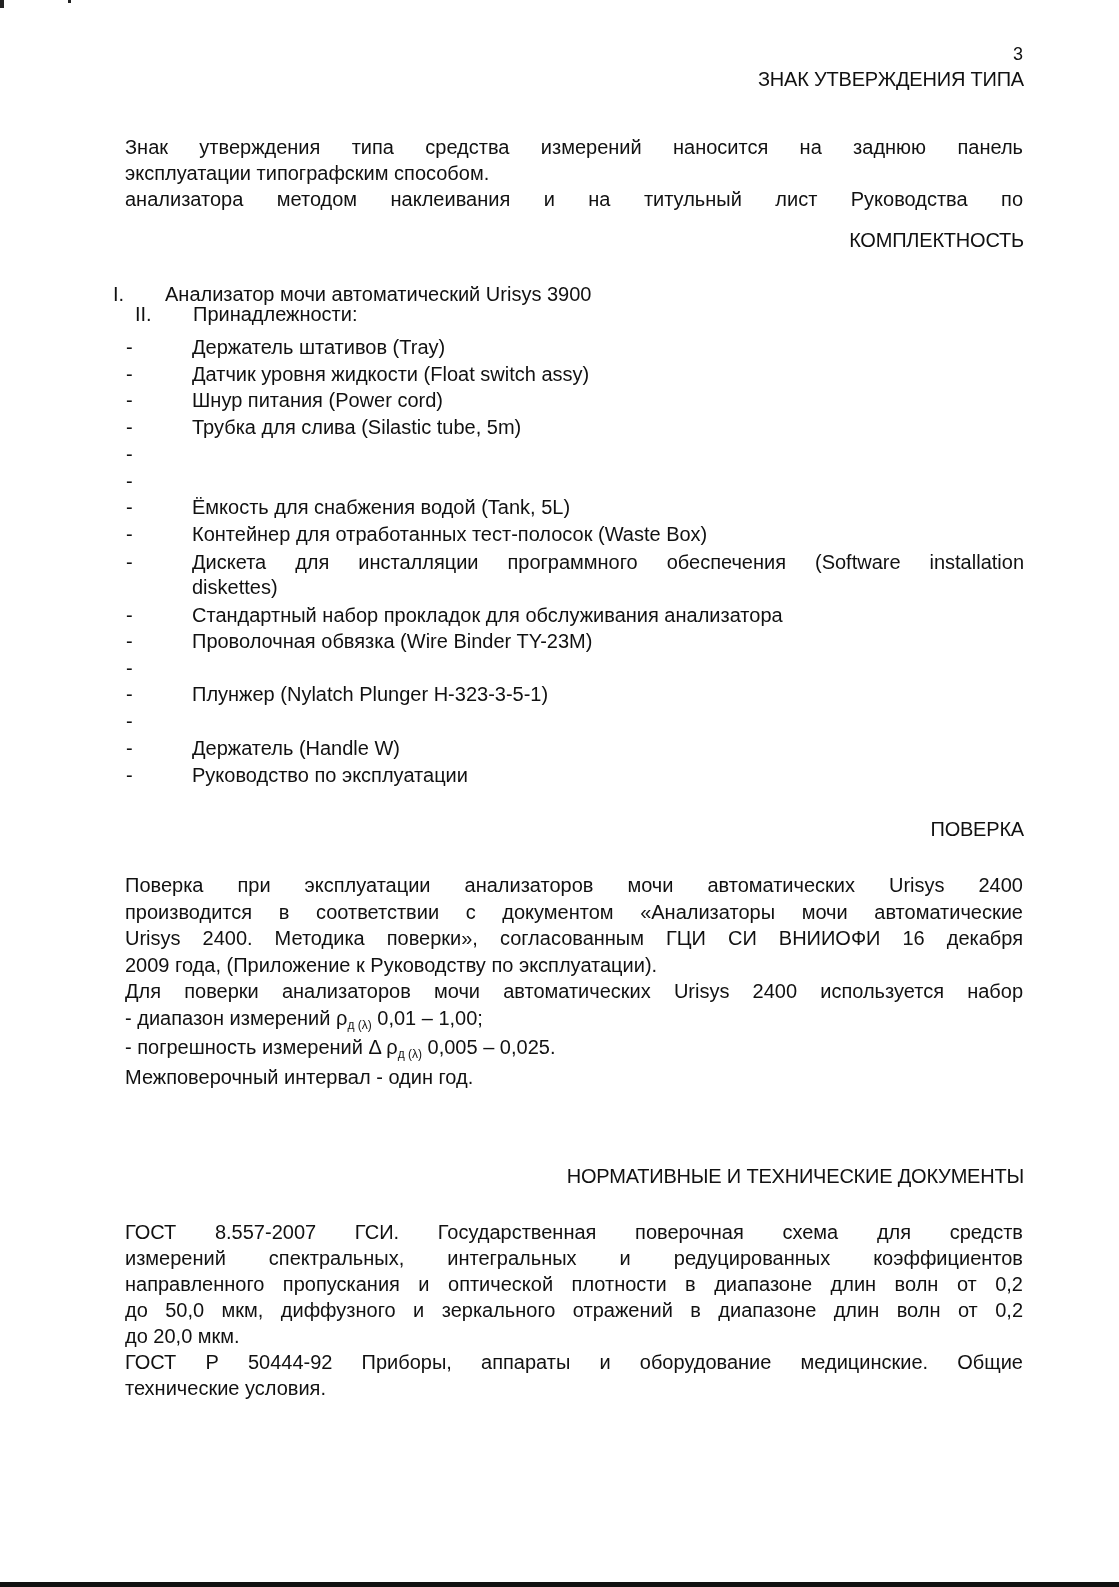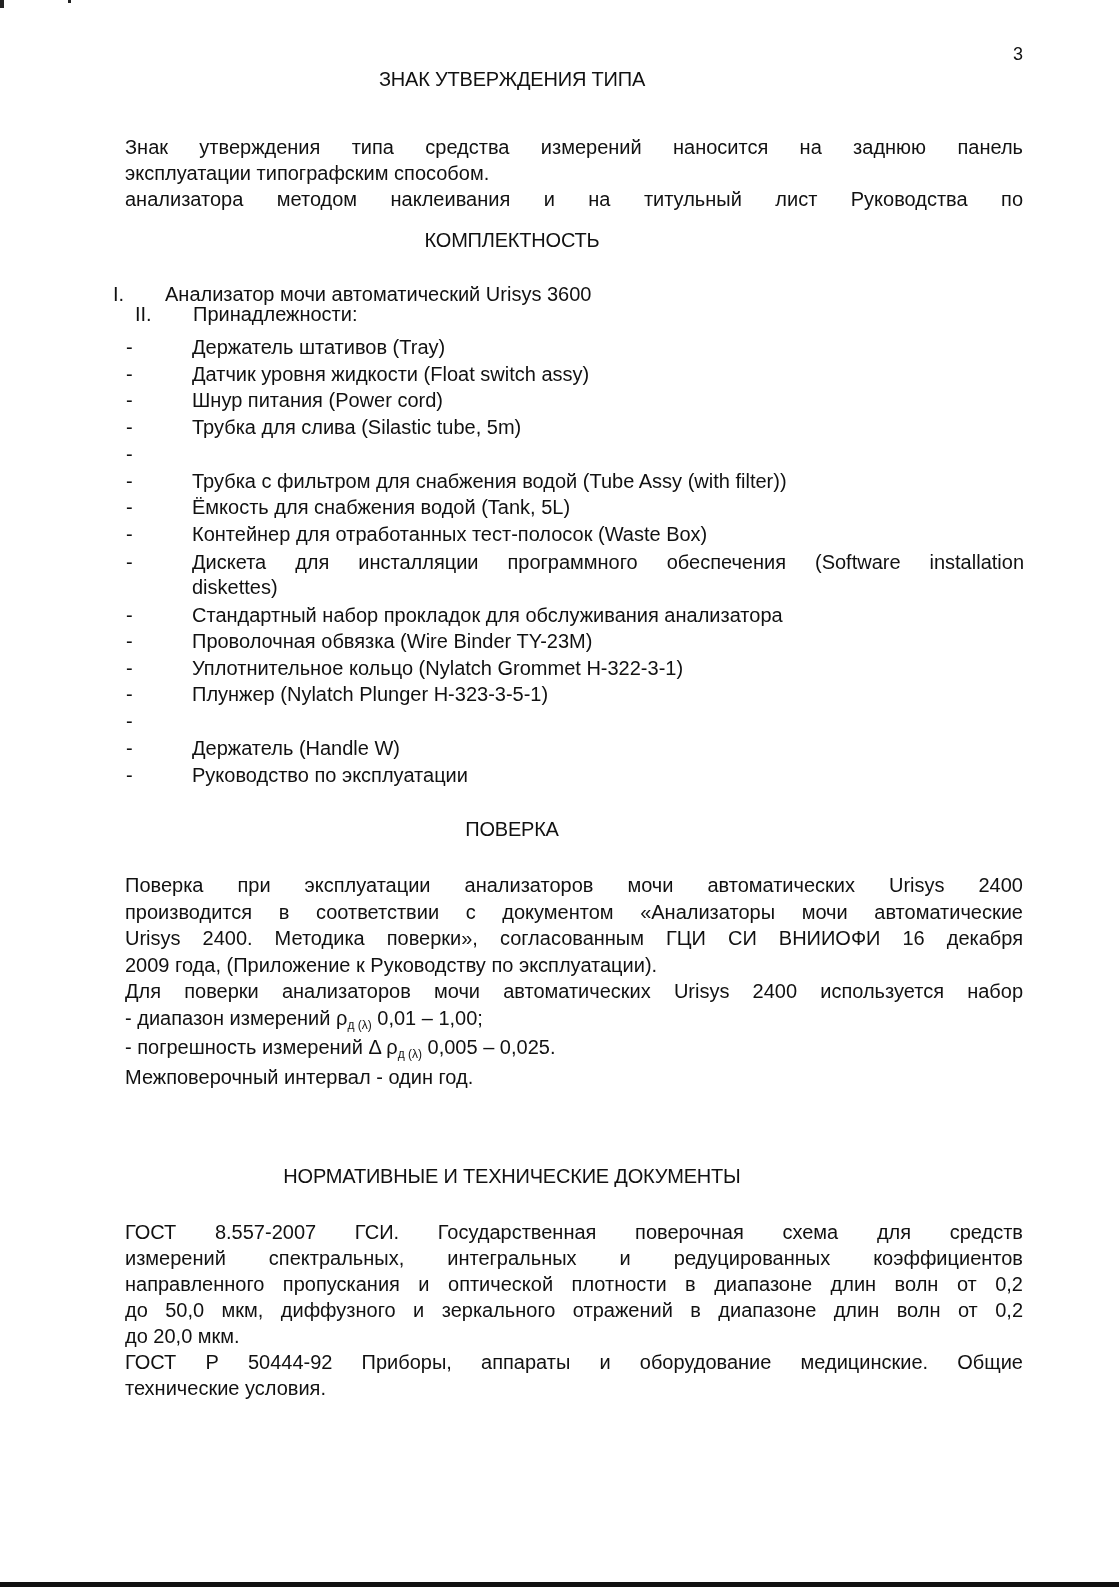--- a/index.html
+++ b/index.html
@@ -1,19 +1,19 @@
 <!DOCTYPE html>
 <html><head>
 <meta charset="utf-8">
 <style>
   html, body { margin: 0; padding: 0; background: #ffffff; }
   body { width: 1119px; height: 1587px; position: relative; overflow: hidden;
          font-family: "Liberation Sans", sans-serif; color: #111111; }
   .page-num { position: absolute; top: 44px; left: 1013px; font-size: 18px; }
-  .heading { position: absolute; left: 0; width: 1024px; text-align: center; font-size: 20px; letter-spacing: -0.2px; }
+  .heading { position: absolute; left: 0; width: 1024px; text-align: right; font-size: 20px; letter-spacing: -0.2px; }
   .para { position: absolute; left: 125px; width: 898px; font-size: 20px; line-height: 26px;
           text-align: justify; text-align-last: left; }
   .para .ln { display: block; text-align: justify; text-align-last: justify; }
   .para .ln.last { text-align-last: left; }
   .list { position: absolute; left: 0; top: 283px; width: 1119px; font-size: 20px; }
   .row { position: absolute; left: 0; width: 1119px; height: 26px; }
   .roman { position: absolute; left: 107px; width: 40px; }
   .roman.r1 { left: 113px; }
   .dash { position: absolute; left: 126px; width: 20px; }
   .main-text { position: absolute; left: 165px; }
@@ -36,21 +36,21 @@
 <div class="para" style="top:134px;">
   <span class="ln">Знак утверждения типа средства измерений наносится на заднюю панель</span>
   <span class="ln last">эксплуатации типографским способом.</span>
   <span class="ln">анализатора методом наклеивания и на титульный лист Руководства по</span>
 </div>
 
 <div class="heading" style="top:229px;">КОМПЛЕКТНОСТЬ</div>
 <div class="list">
   <div class="row" style="top:0px;">
     <span class="roman r1">I.</span>
-    <span class="main-text">Анализатор мочи автоматический Urisys 3600</span>
+    <span class="main-text">Анализатор мочи автоматический Urisys 3900</span>
   </div>
   <div class="row" style="top:20px;margin-left:28px;">
     <span class="roman">II.</span>
     <span class="main-text">Принадлежности:</span>
   </div>
 
   <div class="row" style="top:53px;">
     <span class="dash">-</span>
     <span class="sub-text">Держатель штативов (Tray)</span>
   </div>
@@ -64,21 +64,20 @@
   </div>
   <div class="row" style="top:133px;">
     <span class="dash">-</span>
     <span class="sub-text">Трубка для слива (Silastic tube, 5m)</span>
   </div>
   <div class="row" style="top:160px;">
     <span class="dash">-</span>
   </div>
   <div class="row" style="top:187px;">
     <span class="dash">-</span>
-    <span class="sub-text">Трубка с фильтром для снабжения водой (Tube Assy (with filter))</span>
   </div>
   <div class="row" style="top:213px;">
     <span class="dash">-</span>
     <span class="sub-text">Ёмкость для снабжения водой (Tank, 5L)</span>
   </div>
   <div class="row" style="top:240px;">
     <span class="dash">-</span>
     <span class="sub-text">Контейнер для отработанных тест-полосок (Waste Box)</span>
   </div>
   <div class="row" style="top:268px;">
@@ -91,21 +90,20 @@
   <div class="row" style="top:321px;">
     <span class="dash">-</span>
     <span class="sub-text">Стандартный набор прокладок для обслуживания анализатора</span>
   </div>
   <div class="row" style="top:347px;">
     <span class="dash">-</span>
     <span class="sub-text">Проволочная обвязка (Wire Binder TY-23M)</span>
   </div>
   <div class="row" style="top:374px;">
     <span class="dash">-</span>
-    <span class="sub-text">Уплотнительное кольцо (Nylatch Grommet H-322-3-1)</span>
   </div>
   <div class="row" style="top:400px;">
     <span class="dash">-</span>
     <span class="sub-text">Плунжер (Nylatch Plunger H-323-3-5-1)</span>
   </div>
   <div class="row" style="top:427px;">
     <span class="dash">-</span>
   </div>
   <div class="row" style="top:454px;">
     <span class="dash">-</span>

